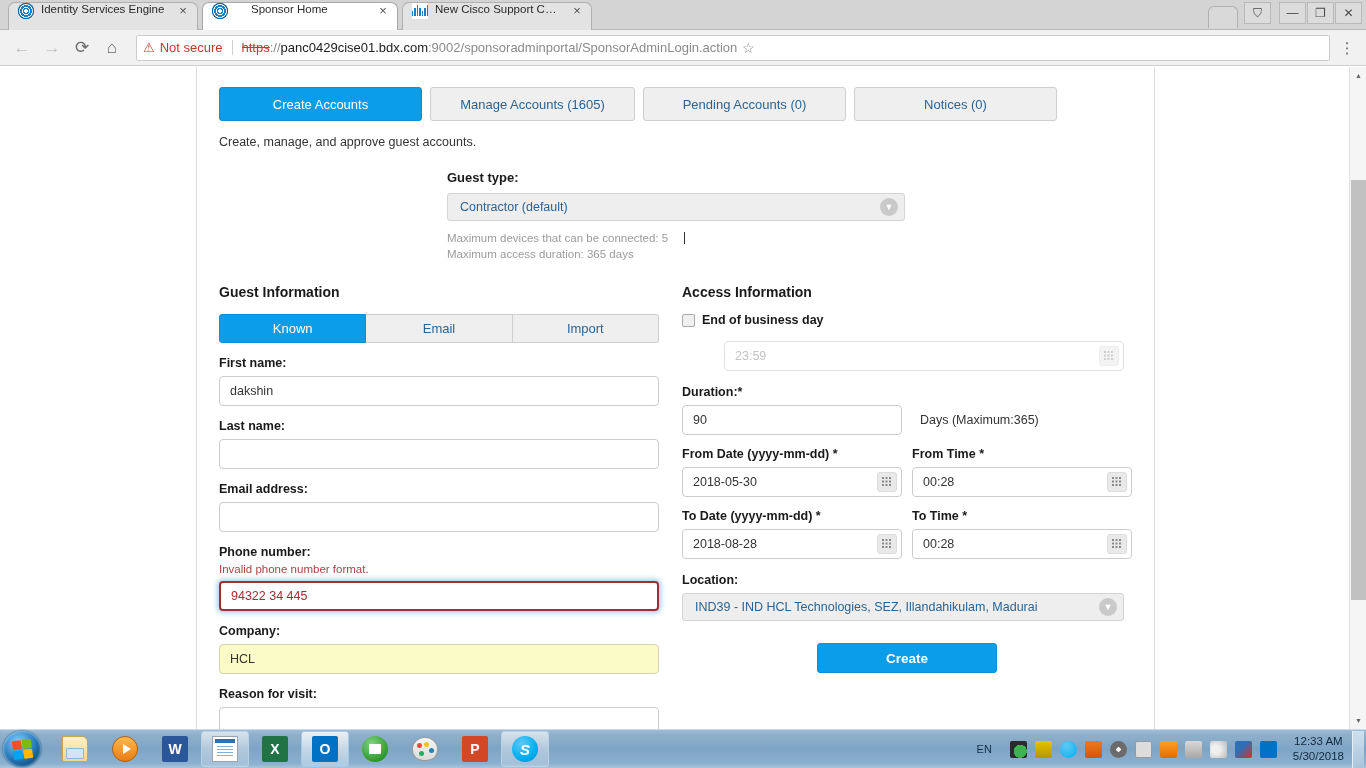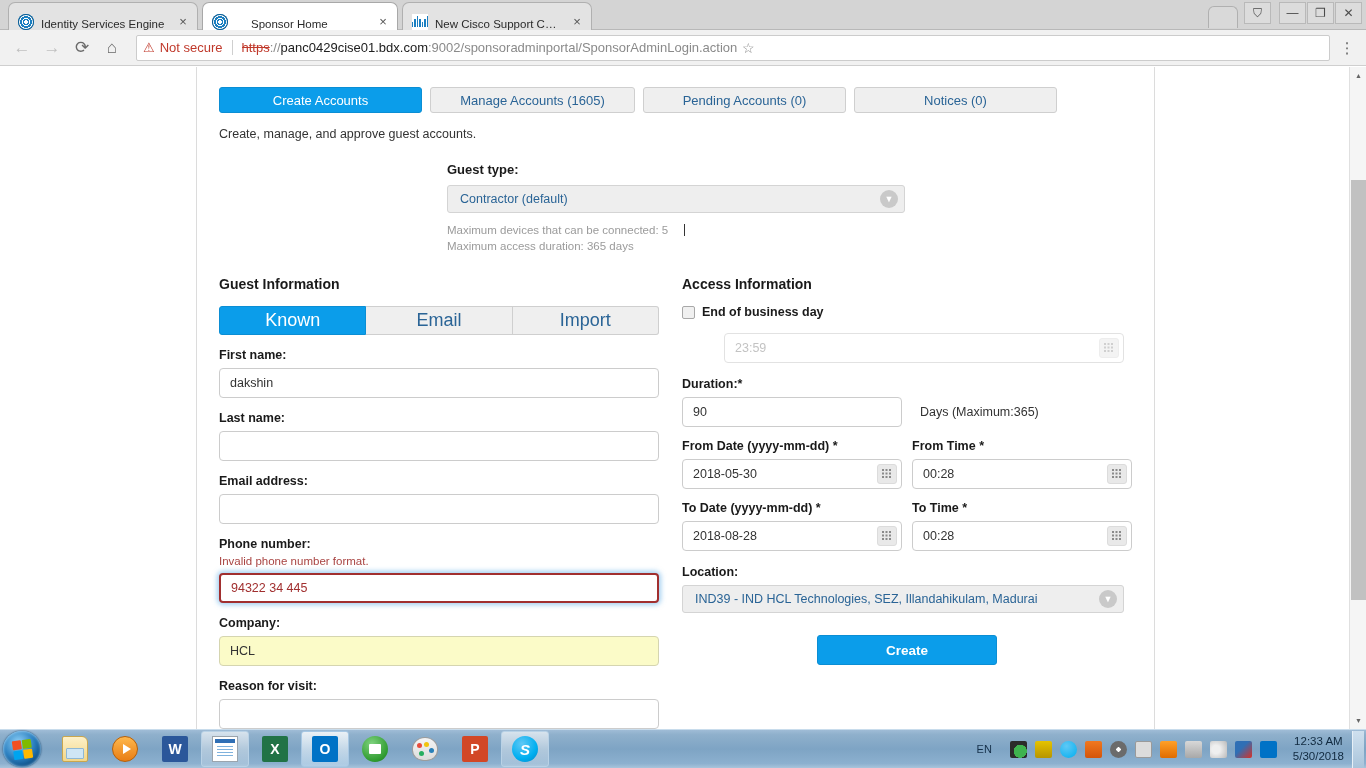--- a/index.html
+++ b/index.html
@@ -15,21 +15,21 @@
   .tabstrip {
     position:absolute; left:0; top:0; width:1366px; height:30px;
     background:#d4d4d4;
     border-bottom:1px solid #b8b8b8;
   }
   .tab {
     position:absolute; top:2px; height:28px;
     background:#e3e3e3;
     border:1px solid #b0b0b0; border-bottom:none;
     border-radius:7px 7px 0 0;
-    display:flex; align-items:flex-end; padding:0 6px 0 9px;
+    display:flex; align-items:flex-start; padding:0 6px 0 9px;
     font-size:11.5px; color:#2a2a2a; white-space:nowrap;
   }
   .tab.active { background:#ffffff; border-color:#a8a8a8; z-index:5;gap:16px; }
   .tab .fav { width:16px; height:16px; flex:0 0 16px; margin-right:7px; position:relative; }
   .tab .ttl { flex:1 1 auto; overflow:hidden; text-overflow:ellipsis; }
   .tab .tclose {
     flex:0 0 16px; width:16px; height:16px; margin-left:10px;
     font-size:13px; line-height:15px; text-align:center; color:#555; cursor:default;
   }
   .newtab {
@@ -94,21 +94,21 @@
   .vscroll .arrow { width:17px; height:17px; display:flex; align-items:center; justify-content:center; font-size:7px; color:#666; }
   .vscroll .arrow.up { position:absolute; top:0; }
   .vscroll .arrow.dn { position:absolute; bottom:0; }
   .vscroll .thumb { position:absolute; left:1px; top:113px; width:15px; height:420px; background:#c1c1c1; border-radius:0; }
 
   
   .app { position:absolute; left:0; top:0; width:100%; padding:20px 22px 0 22px; }
 
   .apptabs { display:flex; gap:8px; margin-left:0px; }
   .apptab {
-    height:26px; min-width:100px; padding:0 28px;
+    height:34px; min-width:100px; padding:0 28px;
     display:flex; align-items:center; justify-content:center;
     border:1px solid #cfcfcf; border-radius:3px;
     background:#efefef; color:#2a6496; font-size:13px; white-space:nowrap;
   }
   .apptab.active { background:#0b9dea; border-color:#0b8ed4; color:#ffffff; }
   .subtitle { margin-top:14px; font-size:12.5px; color:#333; }
 
   .guesttype { margin-top:21px; margin-left:228px; width:458px; }
   .lbl-b { font-size:13px; font-weight:bold; color:#1a1a1a; }
   .select-box {
@@ -128,21 +128,21 @@
 
   .cols { display:flex; margin-top:22px; }
   .colL { width:470px; }
   .colR { width:460px; margin-left:10px; }
 
   .sect-h { font-size:14px; font-weight:bold; color:#1a1a1a; }
 
   .seg { display:flex; margin-top:14px; width:440px; }
   .seg > div {
     flex:1 1 0; height:29px; display:flex; align-items:center; justify-content:center;
-    border:1px solid #cfcfcf; background:#efefef; color:#2a6496; font-size:18px;
+    border:1px solid #cfcfcf; background:#efefef; color:#2a6496; font-size:13px;
   }
   .seg > div + div { border-left:none; }
   .seg > div:first-child { border-radius:3px 0 0 3px; }
   .seg > div:last-child { border-radius:0 3px 3px 0; }
   .seg > div.active { background:#0b9dea; border-color:#0b8ed4; color:#ffffff; }
 
   .fld-label { margin-top:13px; font-size:12.5px; font-weight:bold; color:#1a1a1a; }
   .inp {
     margin-top:6px; height:30px; width:440px;
     border:1px solid #ccc; border-radius:4px; background:#ffffff;

